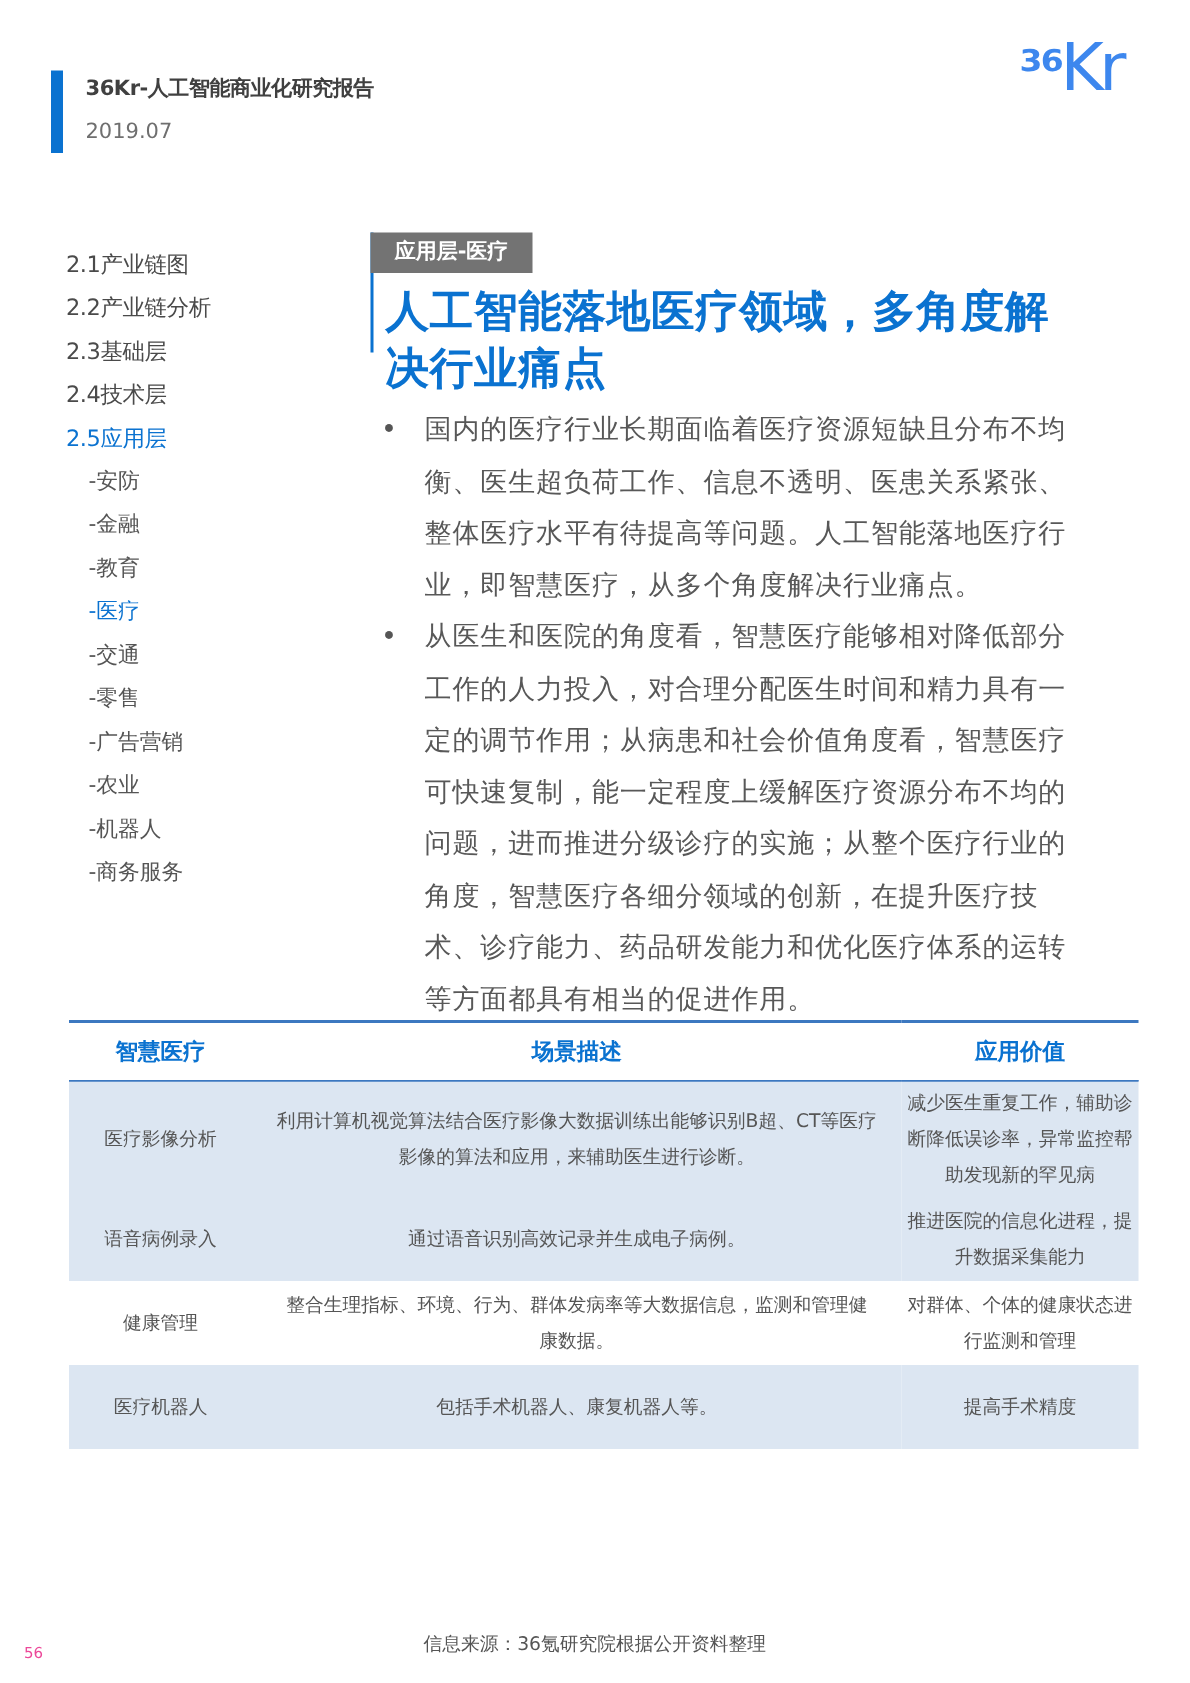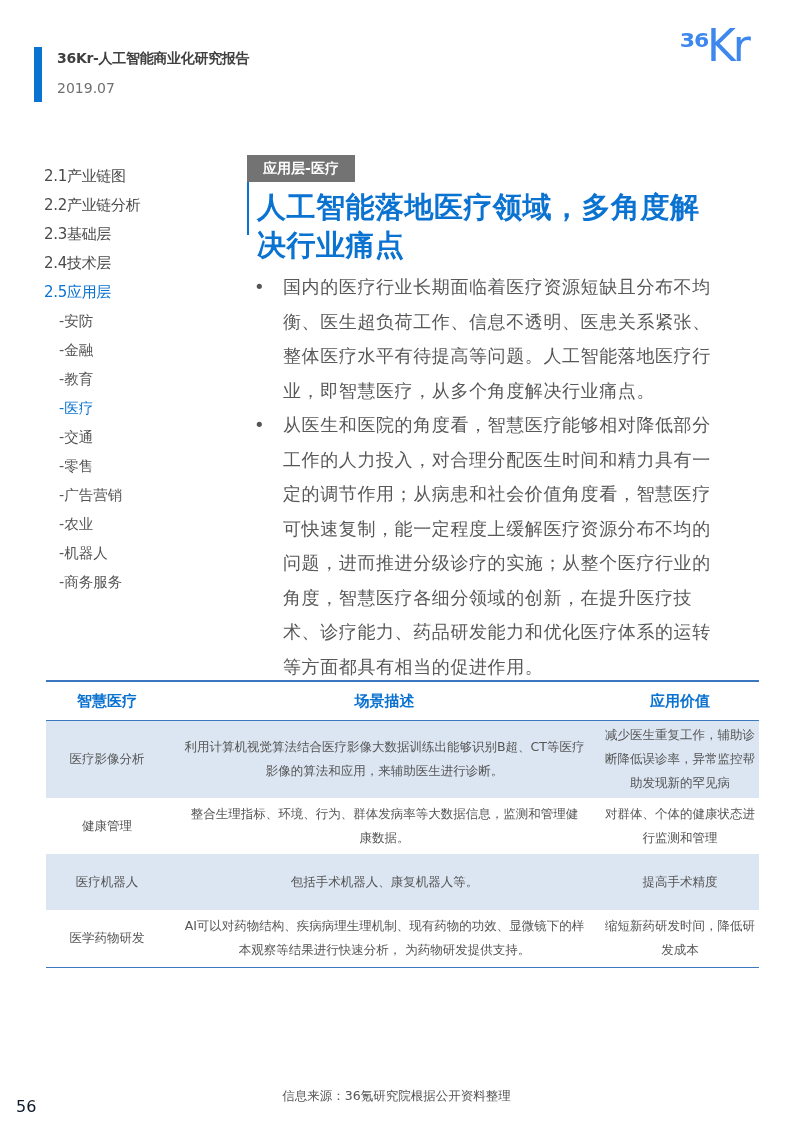--- a/index.html
+++ b/index.html
@@ -29,21 +29,21 @@
   .bullet { display: flex; }
   .bullet .dot { width: 29px; flex: none; font-size: 18px; line-height: 34.5px; color: #555; }
   .bullet .text { font-size: 18px; line-height: 34.5px; color: #585858; letter-spacing: 0.6px; }
 
   .table { position: absolute; left: 46px; top: 680px; width: 713px; border-collapse: collapse; }
   .table th { height: 36px; font-size: 15px; font-weight: bold; color: #0a72d0; border-top: 2px solid #3c78c0; border-bottom: 1.5px solid #3c78c0; }
   .table td { font-size: 12.5px; color: #555; text-align: center; line-height: 24px; padding: 0 4px; }
   .table tr.shade td { background: #dce6f2; }
   .table tr.last td { border-bottom: 1.5px solid #3c78c0; }
   .source { position: absolute; left: 0; width: 793px; top: 1088px; text-align: center; font-size: 12.5px; color: #555; }
-  .page-num { position: absolute; left: 16px; top: 1097px; font-size: 16px; color: #0f172a; }
+  .page-num { position: absolute; left: 16px; top: 1097px; font-size: 10px; color: #ec4899; }
 </style>
 </head>
 <body>
 
 <div class="header-bar"></div>
 <div class="report-title">36Kr-人工智能商业化研究报告</div>
 <div class="report-date">2019.07</div>
 <div class="logo">
   <span class="small">36</span>
   <span class="big">Kr</span>
@@ -94,32 +94,32 @@
       <th>场景描述</th>
       <th>应用价值</th>
     </tr>
   </thead>
   <tbody>
     <tr class="shade" style="height:77px">
       <td>医疗影像分析</td>
       <td style="padding:0 14px">利用计算机视觉算法结合医疗影像大数据训练出能够识别B超、CT等医疗影像的算法和应用，来辅助医生进行诊断。</td>
       <td>减少医生重复工作，辅助诊断降低误诊率，异常监控帮助发现新的罕见病</td>
     </tr>
+    <tr class="shade" style="height:56px">
+      <td>语音病例录入</td>
+      <td>通过语音识别高效记录并生成电子病例。</td>
+      <td>推进医院的信息化进程，提升数据采集能力</td>
+    </tr>
     <tr style="height:56px">
       <td>健康管理</td>
       <td style="padding:0 18px">整合生理指标、环境、行为、群体发病率等大数据信息，监测和管理健康数据。</td>
       <td>对群体、个体的健康状态进行监测和管理</td>
     </tr>
     <tr class="shade" style="height:56px">
       <td>医疗机器人</td>
       <td>包括手术机器人、康复机器人等。</td>
       <td>提高手术精度</td>
     </tr>
-    <tr class="last" style="height:58px">
-      <td>医学药物研发</td>
-      <td style="padding:0 14px">AI可以对药物结构、疾病病理生理机制、现有药物的功效、显微镜下的样本观察等结果进行快速分析， 为药物研发提供支持。</td>
-      <td>缩短新药研发时间，降低研发成本</td>
-    </tr>
   </tbody>
 </table>
 
 <div class="source">信息来源：36氪研究院根据公开资料整理</div>
 <div class="page-num">56</div>
 
 </body></html>

